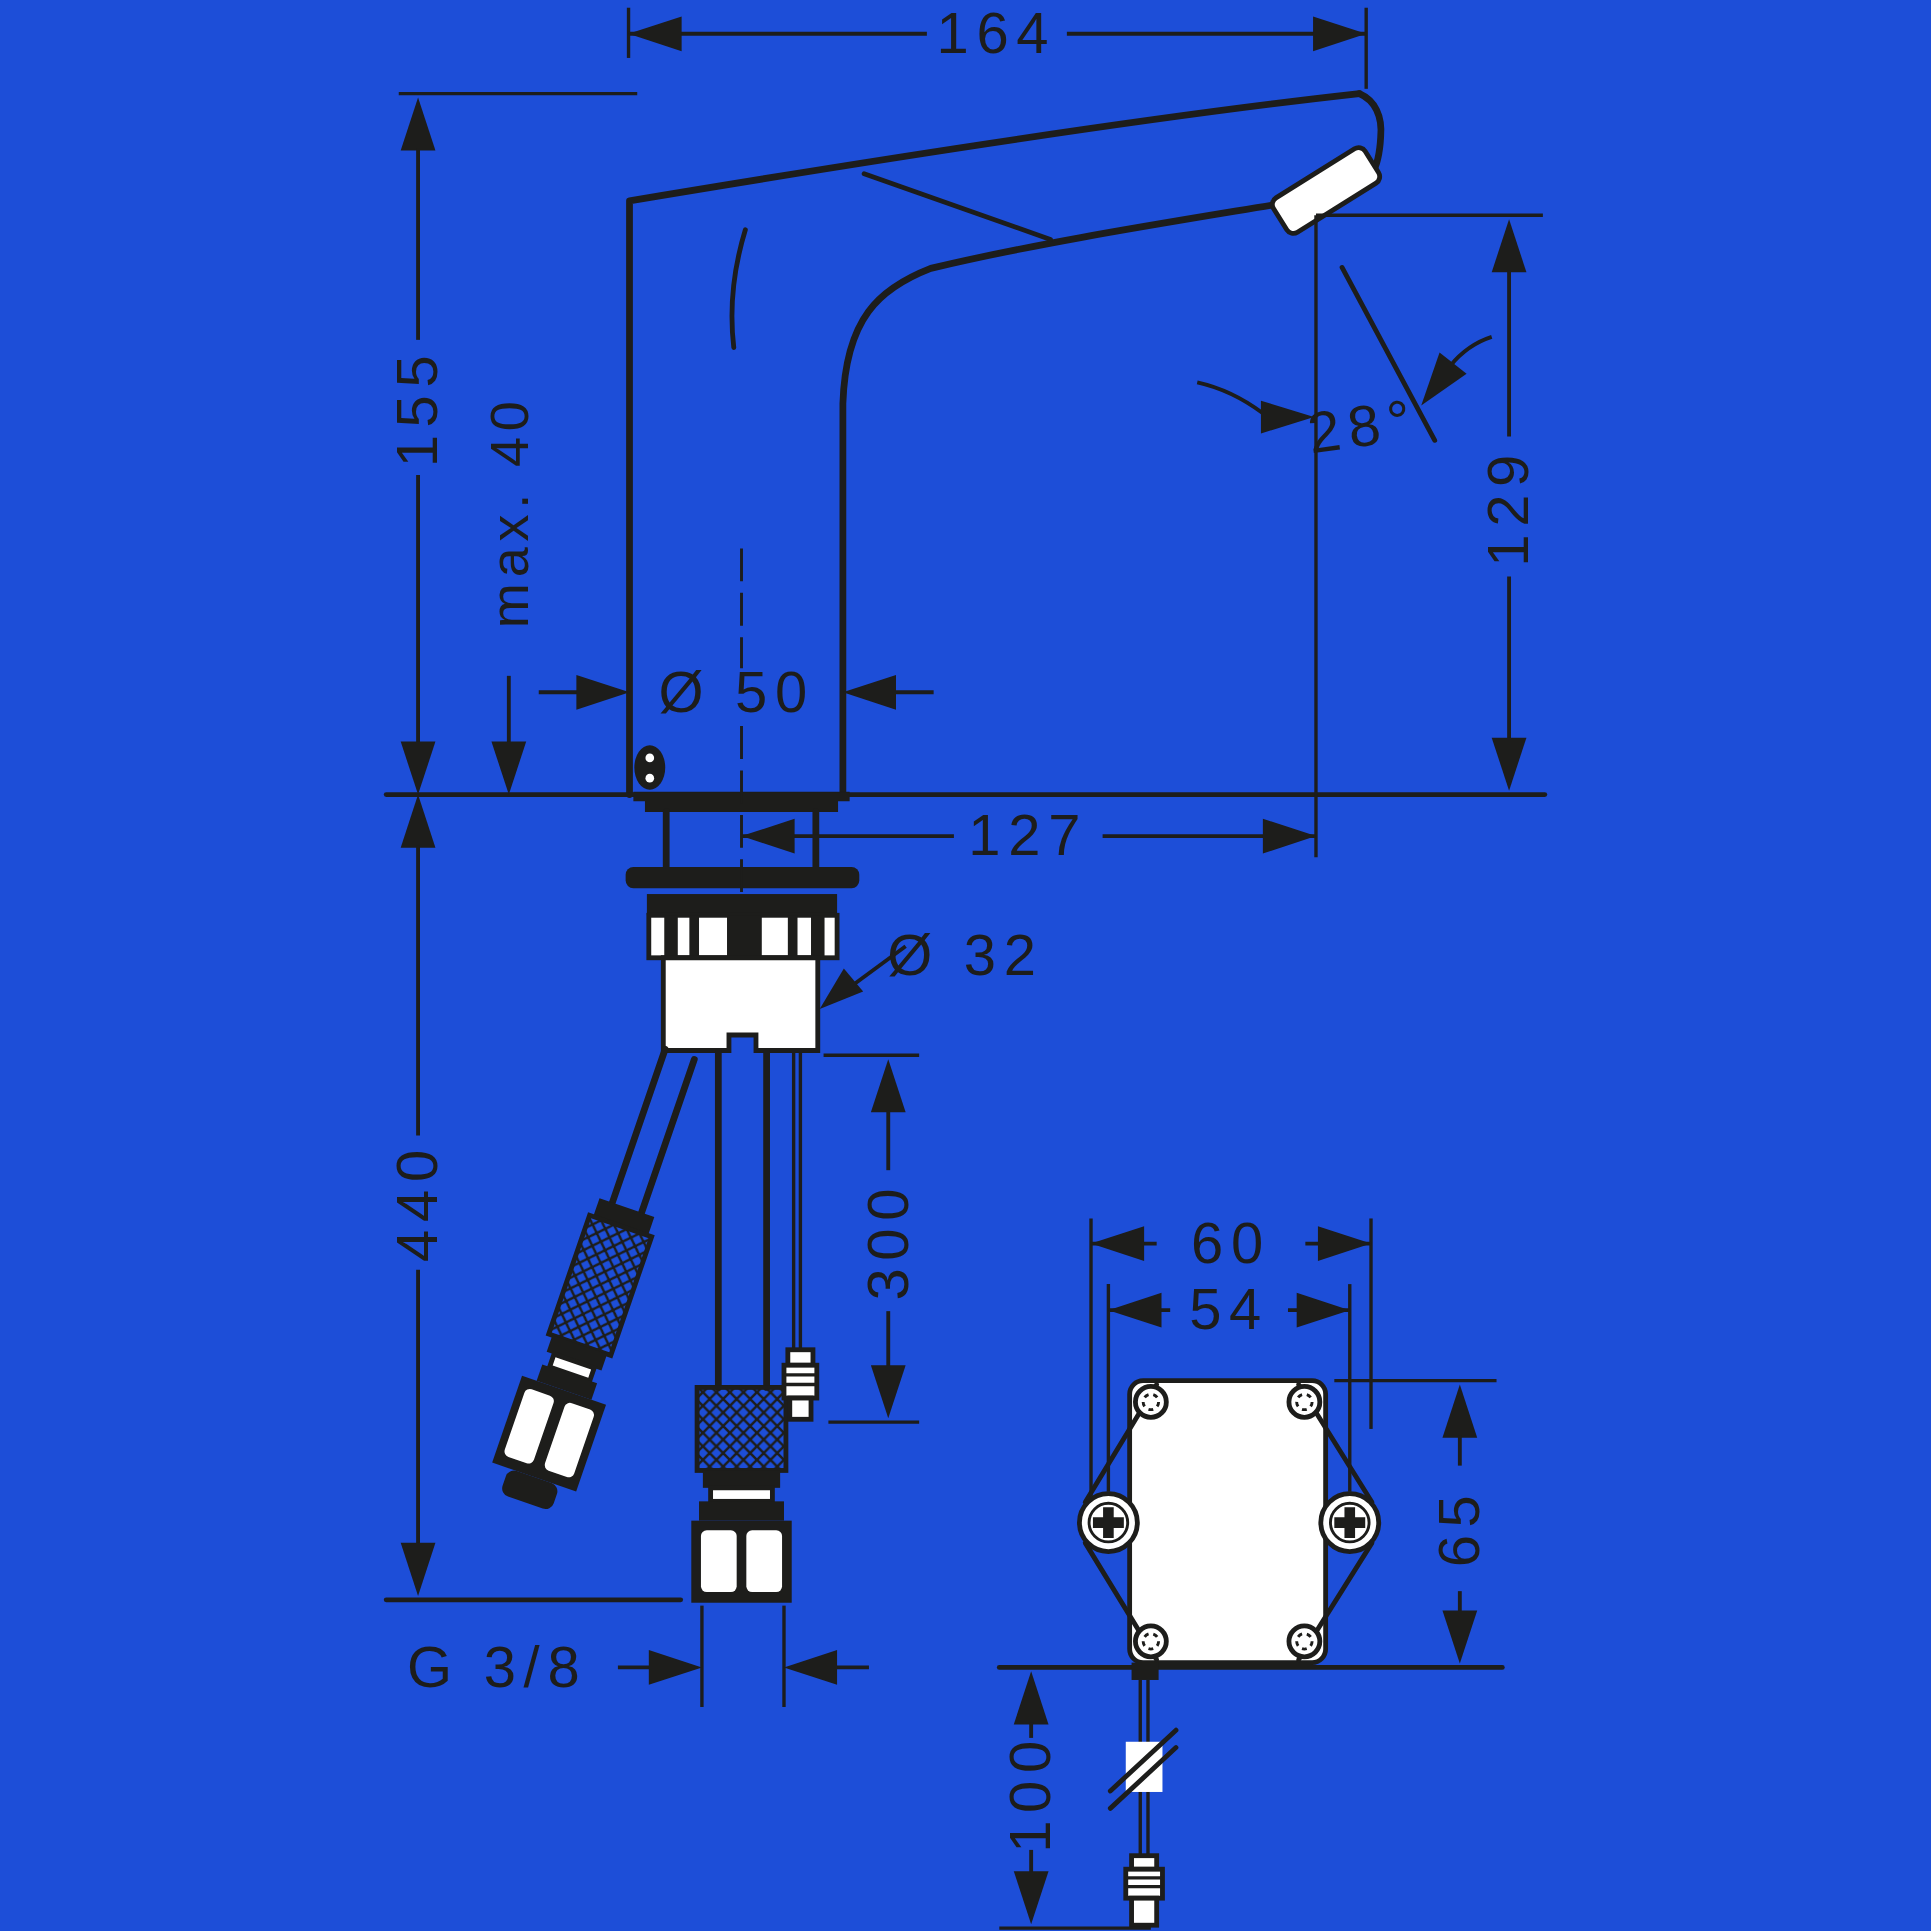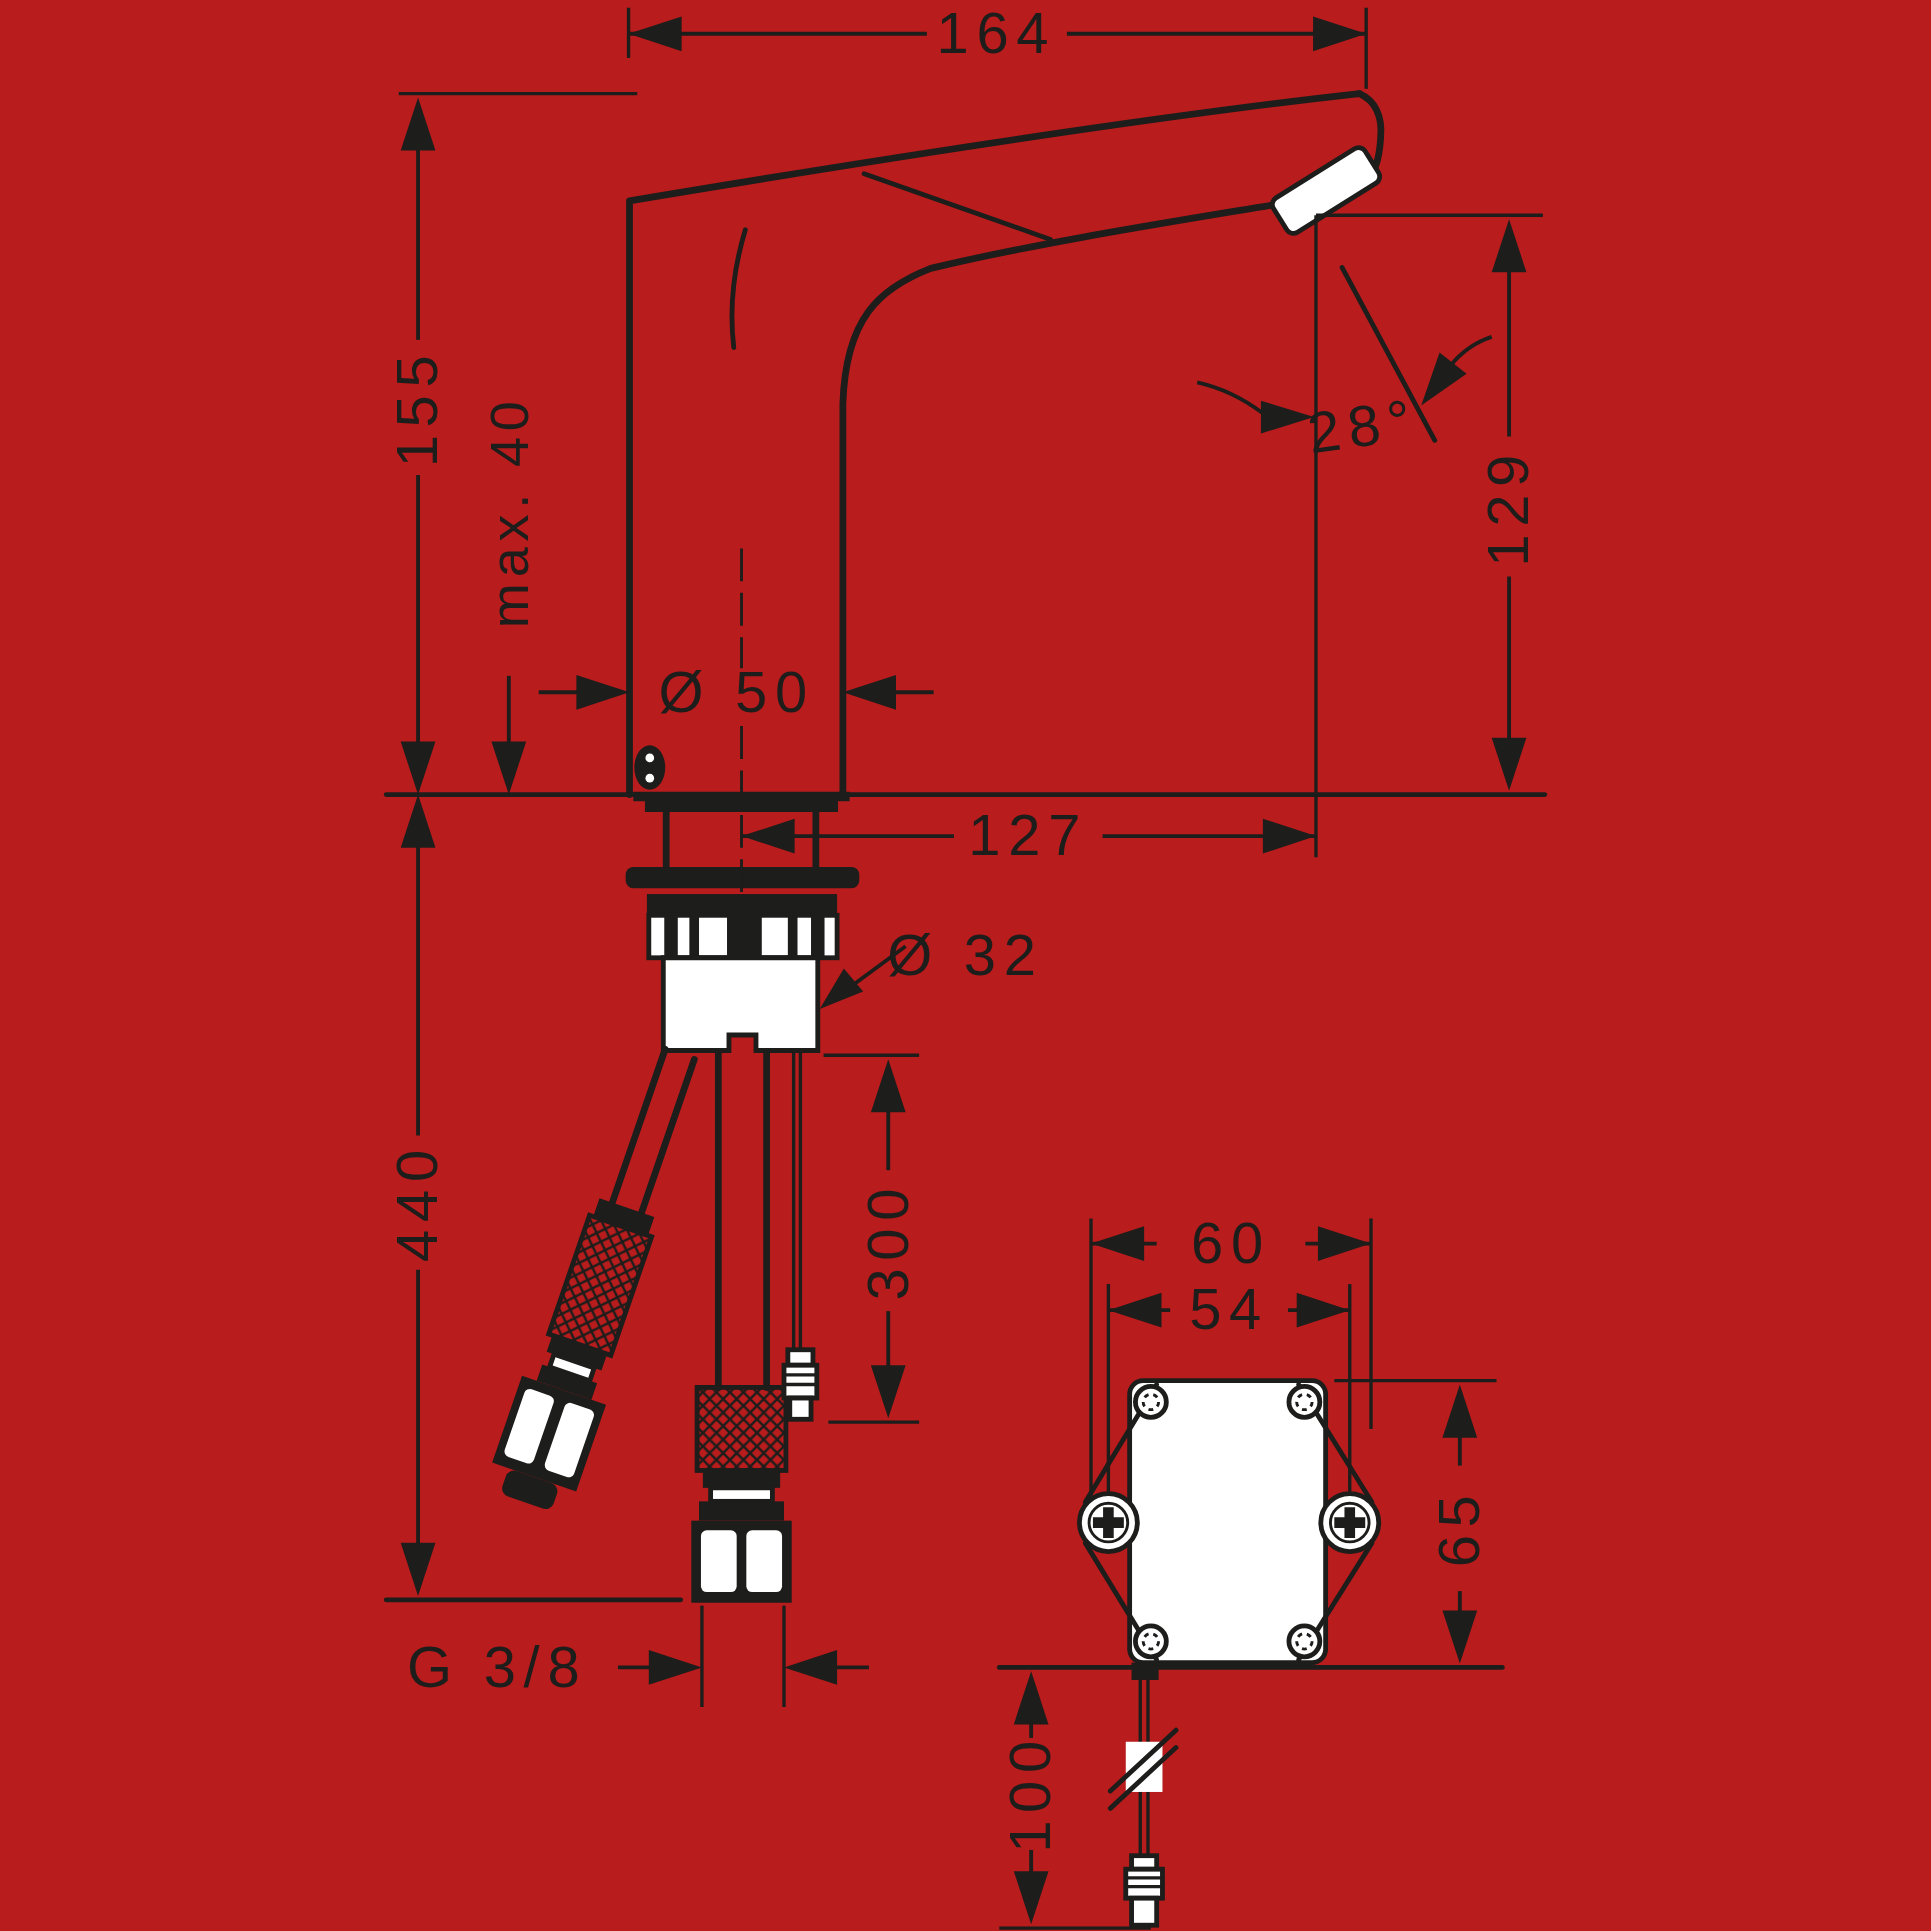--- a/index.html
+++ b/index.html
@@ -1,16 +1,16 @@
 <!DOCTYPE html>
 <html><head>
 <meta charset="utf-8">
 <style>
   html,body{margin:0;padding:0;background:#ffffff;}
-  #canvas{position:relative;width:1931px;height:1931px;background:#b91c1c;overflow:hidden;}
+  #canvas{position:relative;width:1931px;height:1931px;background:#1d4ed8;overflow:hidden;}
   svg{position:absolute;left:0;top:0;}
   text{font-family:"Liberation Sans","DejaVu Sans",sans-serif;fill:#1d1d1b;font-size:60px;letter-spacing:8px;}
   .small{font-size:56px;letter-spacing:6px;}
   .obj{stroke:#1d1d1b;fill:none;stroke-width:7;stroke-linecap:round;stroke-linejoin:round;}
   .obj2{stroke:#1d1d1b;fill:none;stroke-width:5;stroke-linecap:round;stroke-linejoin:round;}
   .fill{fill:#1d1d1b;stroke:none;}
   .wfill{fill:#ffffff;stroke:#1d1d1b;stroke-width:5;}
   .dim{stroke:#1d1d1b;fill:none;stroke-width:4;stroke-linecap:butt;}
   .ext{stroke:#1d1d1b;fill:none;stroke-width:3.5;stroke-linecap:butt;}
   .arr{fill:#1d1d1b;stroke:none;}

